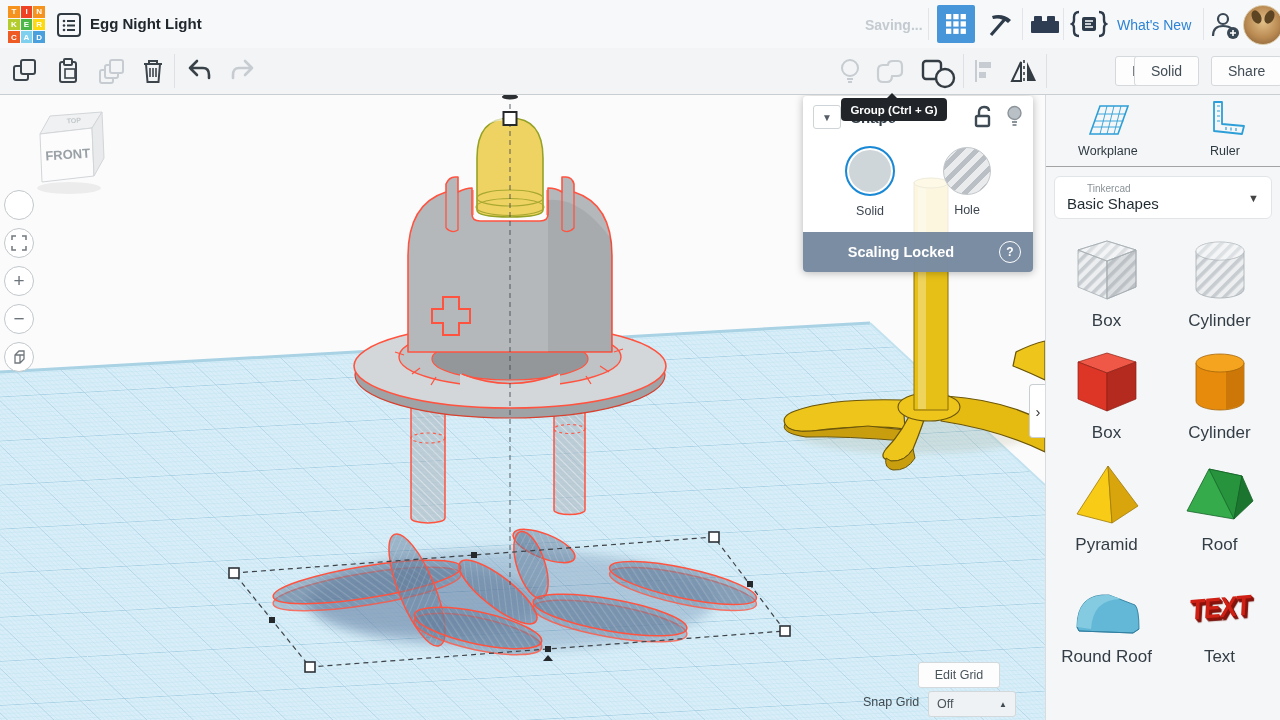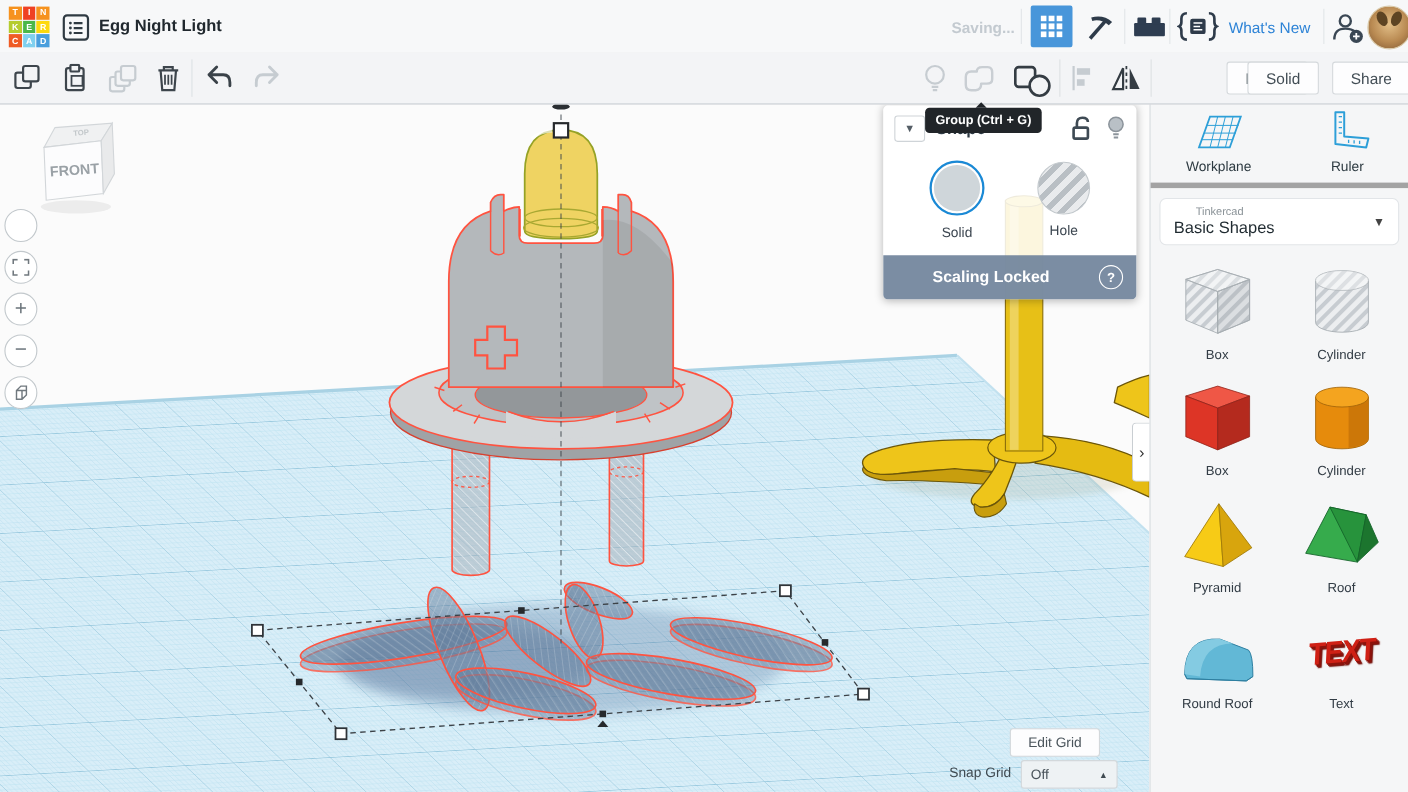--- a/index.html
+++ b/index.html
@@ -45,30 +45,30 @@
   #sp-body{display:flex;justify-content:space-around;padding:8px 18px 14px 18px;align-items:center;}
   .swatch{display:flex;flex-direction:column;align-items:center;cursor:pointer;}
   .swatch .lbl{margin-top:8px;font-size:12.5px;color:#3c4650;}
   #solid-circle{width:46px;height:46px;border-radius:50%;background:#cfd6da;border:2.5px solid #1989d6;box-shadow:0 0 0 2px #fff inset;}
   #hole-circle{width:46px;height:46px;border-radius:50%;background:repeating-linear-gradient(135deg,#b9bfc4 0 5px,#e9ebed 5px 11px);border:1px solid #c2c8cc;}
   #sp-banner{height:40px;background:rgba(112,131,155,0.92);border-radius:0 0 4px 4px;display:flex;align-items:center;color:#fff;}
   #sp-banner .txt{flex:1;text-align:center;font-size:14.5px;font-weight:bold;}
   #sp-banner .help{width:20px;height:20px;border:1.6px solid #fff;border-radius:50%;display:flex;align-items:center;justify-content:center;font-size:12px;font-weight:bold;margin-right:12px;cursor:pointer;}
   
   #sidebar{left:1045px;top:94px;width:235px;height:626px;background:#f5f6f7;border-left:1px solid #d8dcdf;box-sizing:border-box;z-index:10;}
-  #sb-top{display:flex;justify-content:space-around;padding-top:4px;border-bottom:5px solid #a3a3a3;padding-bottom:8px;}
+  #sb-top{display:flex;justify-content:space-around;padding-top:4px;border-bottom:1px solid #a3a3a3;padding-bottom:8px;}
   .sb-tool{display:flex;flex-direction:column;align-items:center;cursor:pointer;}
   .sb-tool .lbl{margin-top:4px;font-size:12.5px;color:#2d3a41;}
   #library{margin:9px 8px 0 8px;background:#fff;border:1px solid #e2e5e8;border-radius:6px;padding:6px 12px;display:flex;align-items:center;cursor:pointer;}
   #library .brand{font-size:10px;color:#8a9297;margin-left:20px;}
   #library .name{font-size:15px;color:#1f2a30;margin-top:1px;}
   #library .caret{margin-left:auto;color:#444;font-size:11px;}
   #shape-grid{display:grid;grid-template-columns:1fr 1fr;padding:6px 4px;}
   .tile{display:flex;flex-direction:column;align-items:center;padding:10px 0 6px 0;cursor:pointer;}
-  .tile .lbl{margin-top:4px;font-size:12px;color:#333d46;}
+  .tile .lbl{margin-top:4px;font-size:17px;color:#333d46;}
   #text-thumb{width:76px;height:72px;display:flex;align-items:center;justify-content:center;}
   #text-thumb span{font-size:25px;font-weight:bold;color:#cf2015;transform:skewX(-8deg) rotate(-5deg) scaleY(1.15);letter-spacing:-1px;text-shadow:1px 1px 0 #8c130c,2px 2px 0 #8c130c,3px 3px 1px #700e08;}
 </style>
 </head>
 <body>
 
 <div id="app">
 
   <div id="topbar" class="abs">
     <div id="logo" class="abs">

